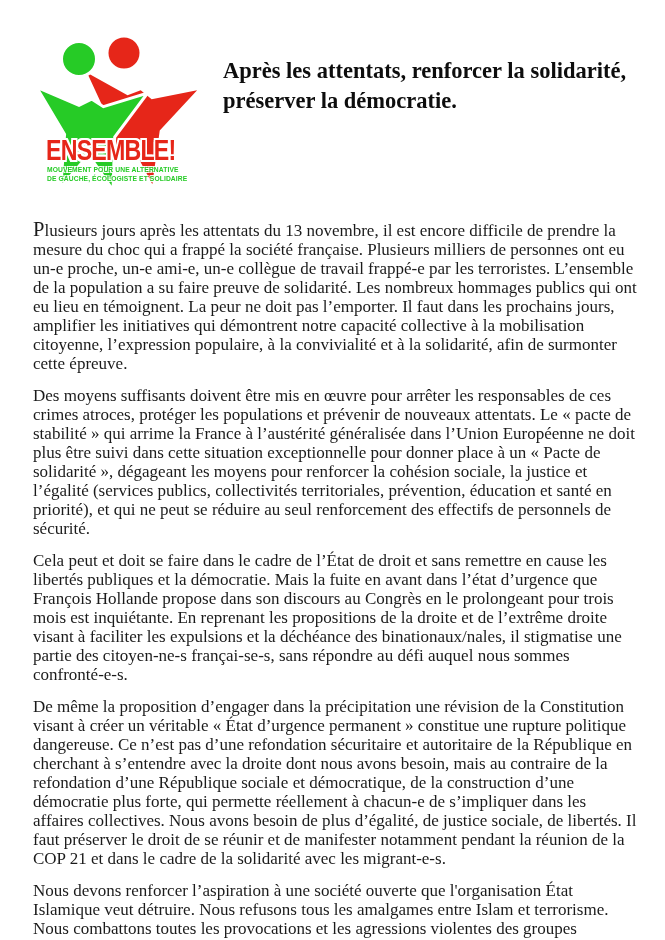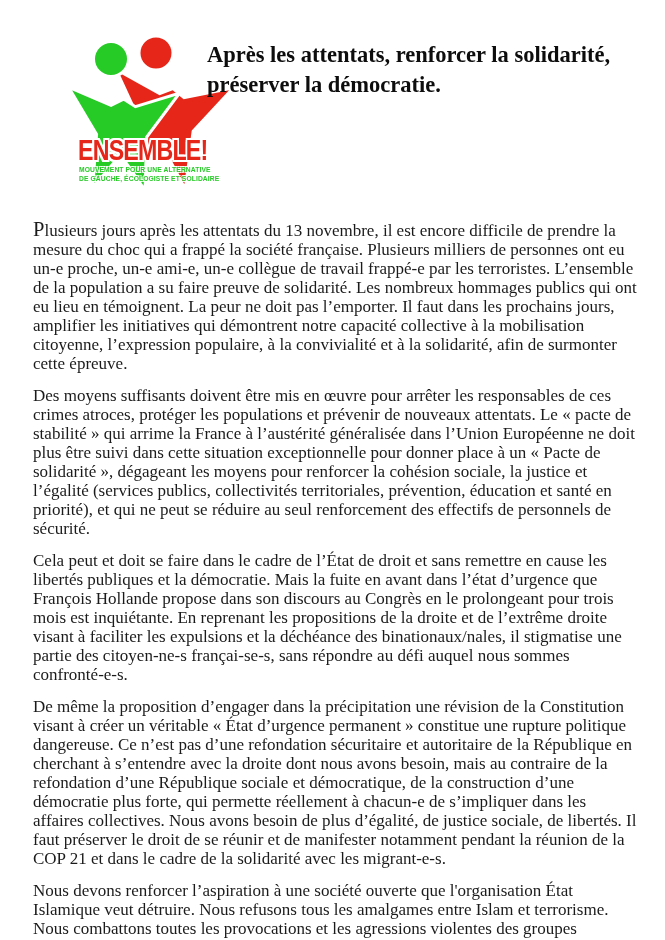--- a/index.html
+++ b/index.html
@@ -9,21 +9,21 @@
     width: 665px;
     height: 940px;
     background: #ffffff;
     overflow: hidden;
     font-family: "Liberation Serif", serif;
   }
 
   
   .logo {
     position: absolute;
-    left: 60px;
+    left: 28px;
     top: 34px;
     width: 176px;
     height: 164px;
   }
   .logo svg { position: absolute; left: 0; top: 0; }
   .logo-word {
     position: absolute;
     left: 18px;
     top: 100px;
     font-family: "Liberation Sans", sans-serif;
@@ -52,21 +52,21 @@
     white-space: nowrap;
     text-shadow: -1px -1px 0 #fff, 1px -1px 0 #fff, -1px 1px 0 #fff, 1px 1px 0 #fff;
   }
 
   
   .title {
     position: absolute;
     left: 207px;
     top: 40px;
     width: 414px;
-    margin: 0;
+    margin: 16px;
     font-family: "Liberation Serif", serif;
     font-weight: bold;
     font-size: 22.5px;
     line-height: 30px;
     color: #0d0d0d;
   }
 
   
   .doc {
     position: absolute;

